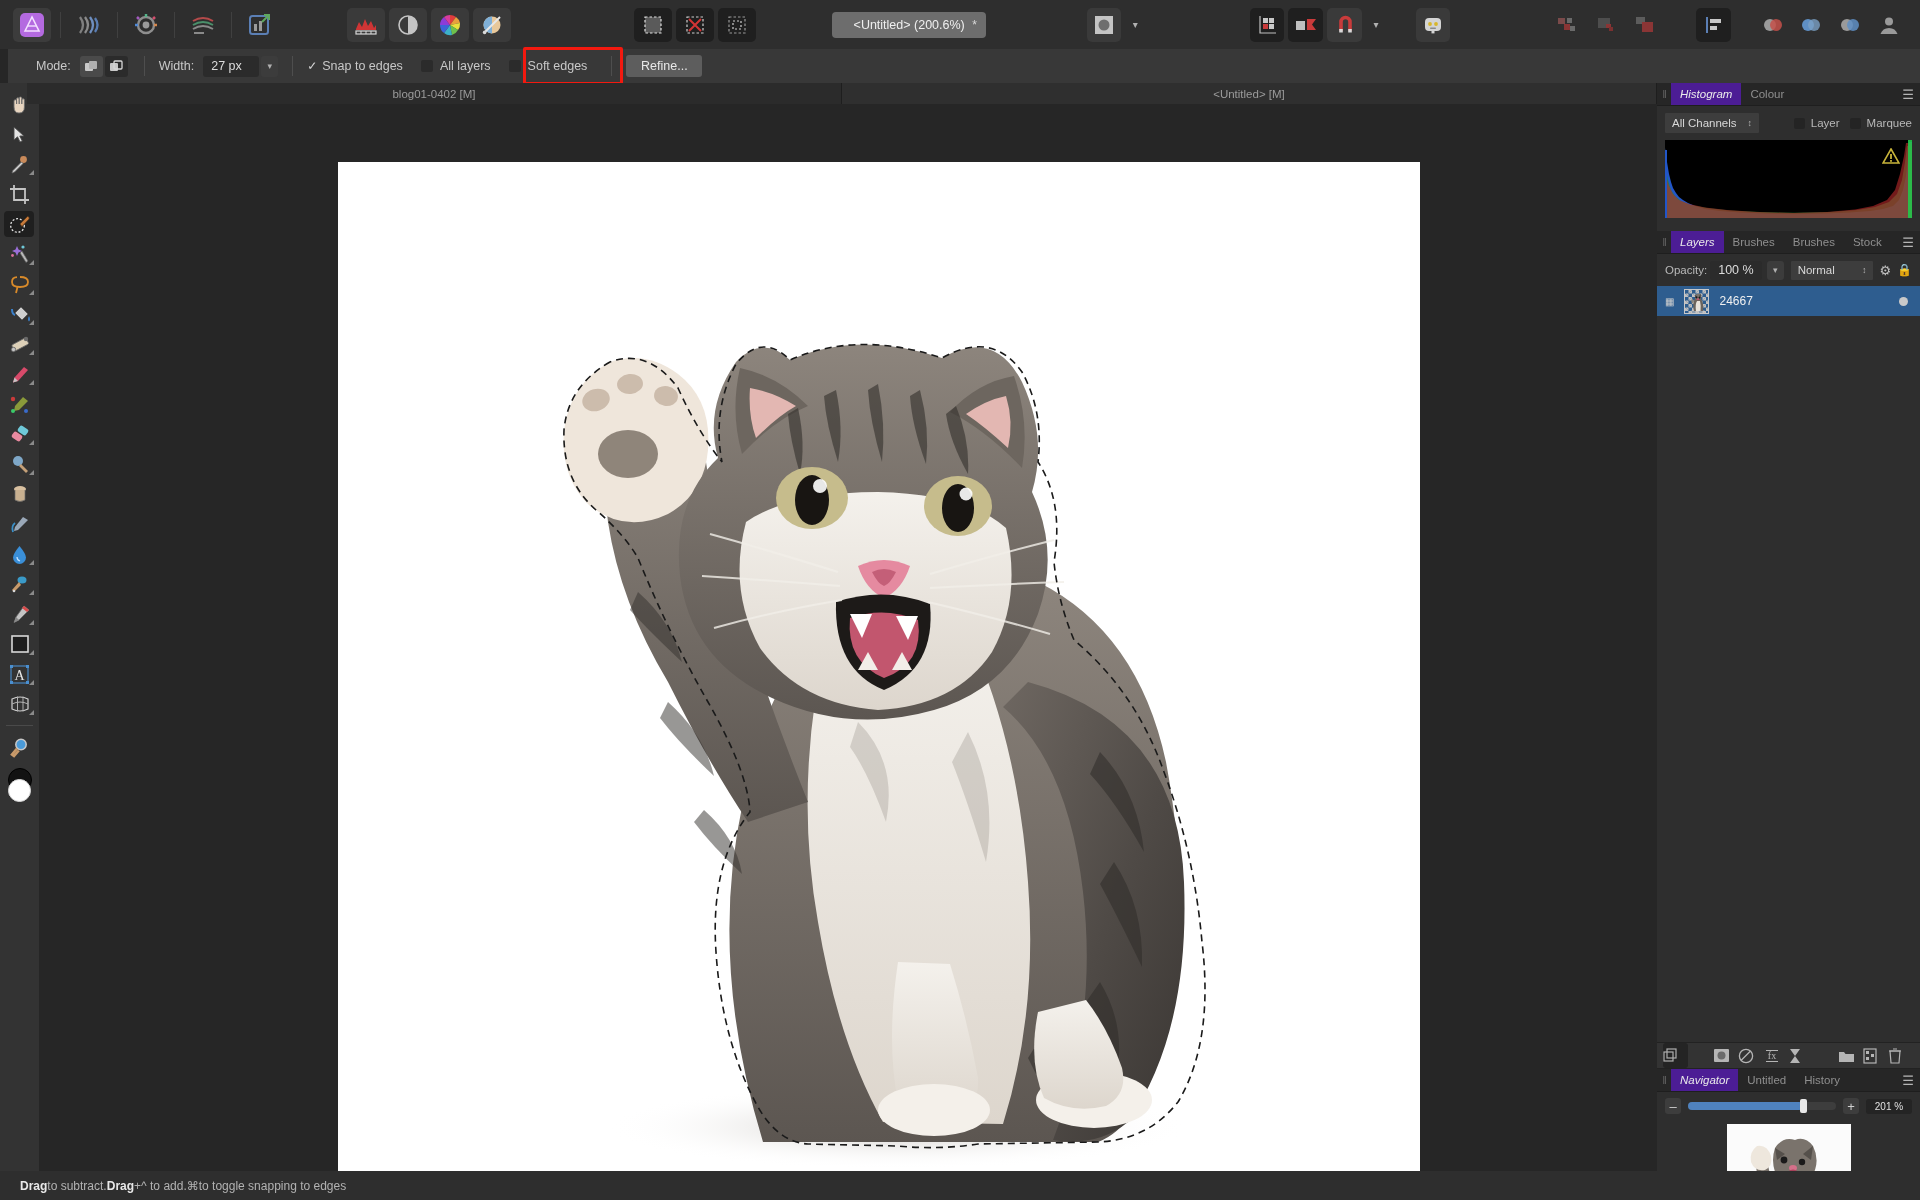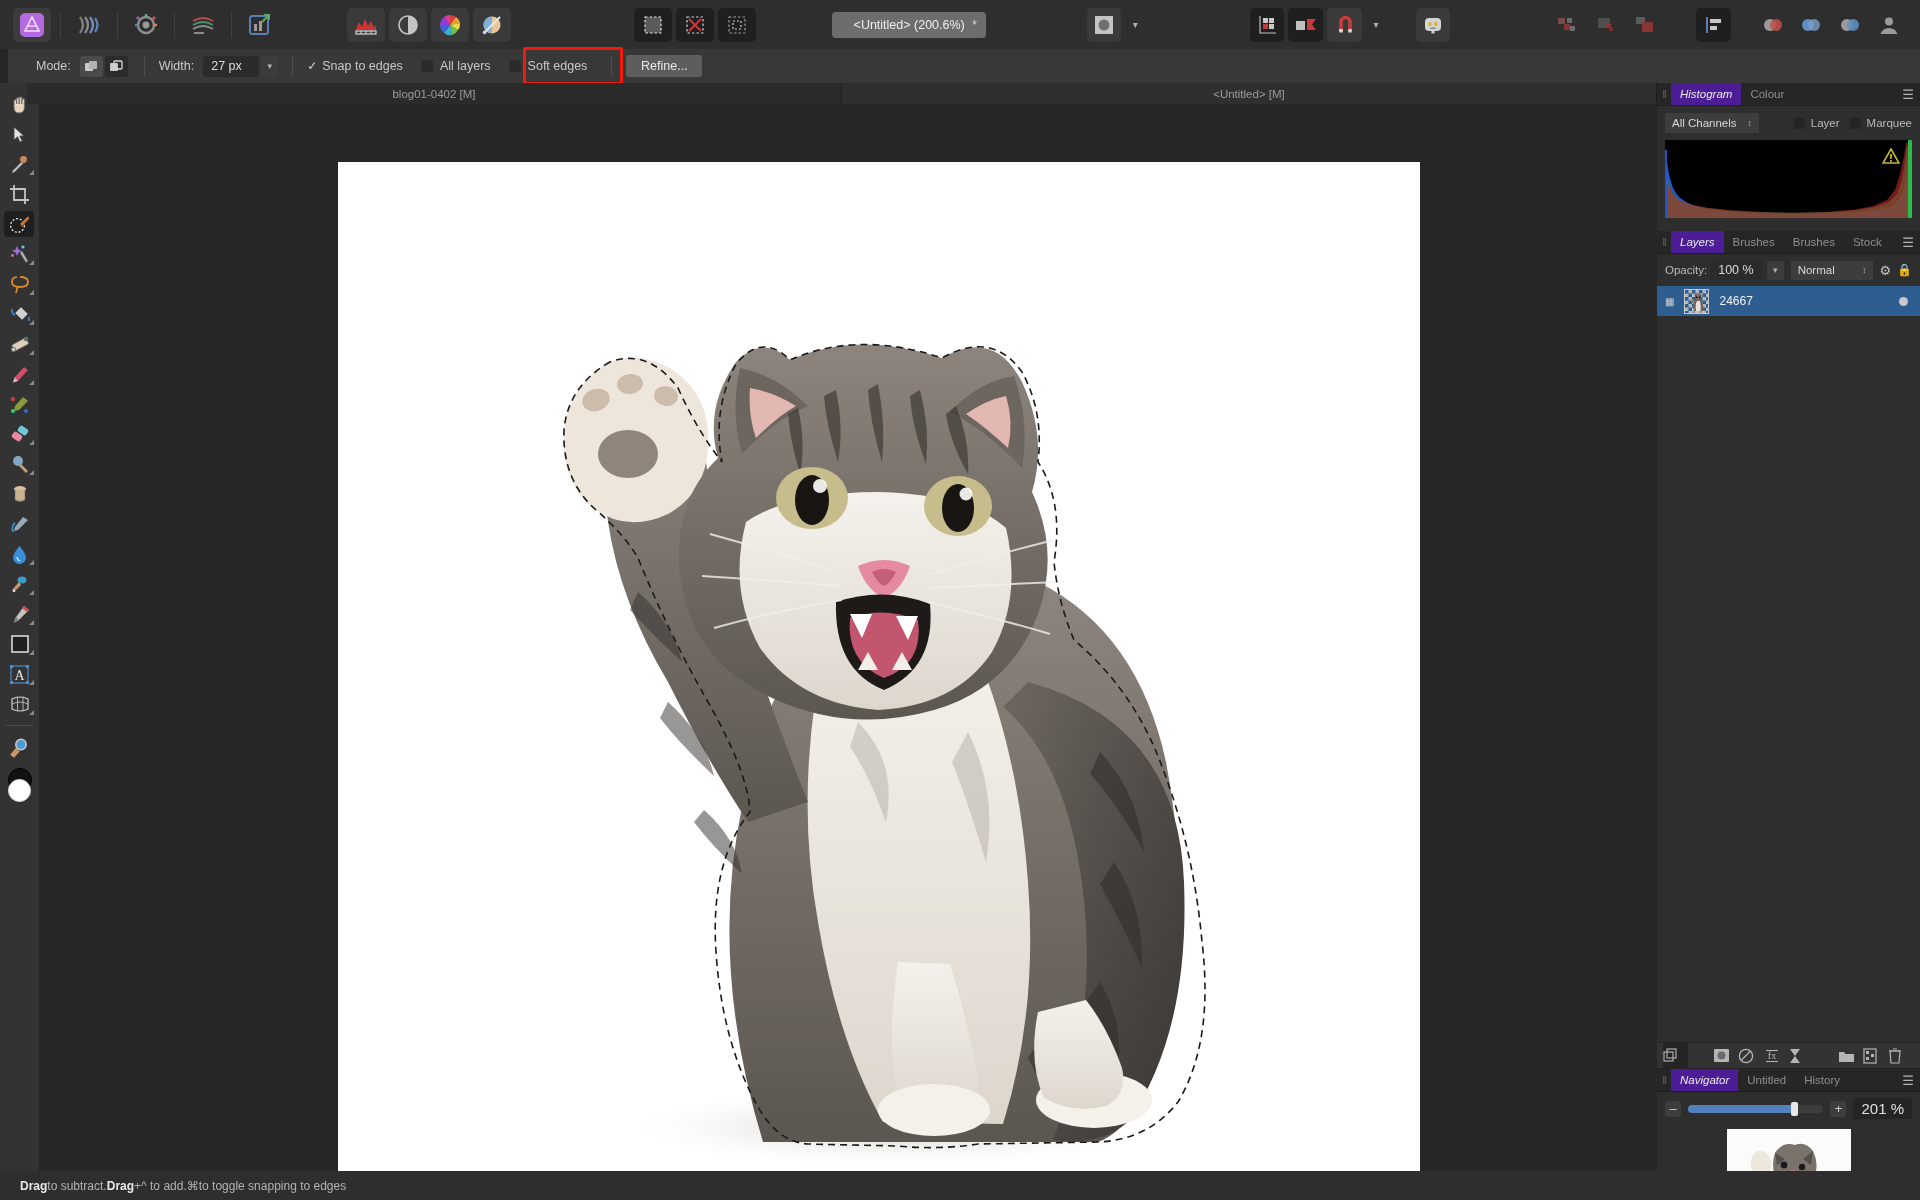--- a/index.html
+++ b/index.html
@@ -219,21 +219,21 @@
   .slider-track {
     flex: 1; height: 8px; background: #3d3d3d; border-radius: 4px; position: relative;
   }
   .slider-fill { position: absolute; left: 0; top: 0; height: 8px; width: 78%;
                  background: #4f82be; border-radius: 4px; }
   .slider-knob {
     position: absolute; left: 76%; top: -3px; width: 7px; height: 14px;
     background: #e8e8e8; border-radius: 2px;
   }
   .zoom-val {
-    background: #242424; border-radius: 3px; color: #e0e0e0; font-size: 15px;
+    background: #242424; border-radius: 3px; color: #e0e0e0; font-size: 10px;
     padding: 2px 8px; min-width: 46px; text-align: center;
   }
   .nav-thumb-wrap {
     margin: 4px auto 0 auto; width: 124px; height: 124px; background: #f6f6f6;
     position: relative; overflow: hidden;
   }
 
   
   .statusbar {
     position: absolute; left: 0; bottom: 0; width: 1920px; height: 29px;

